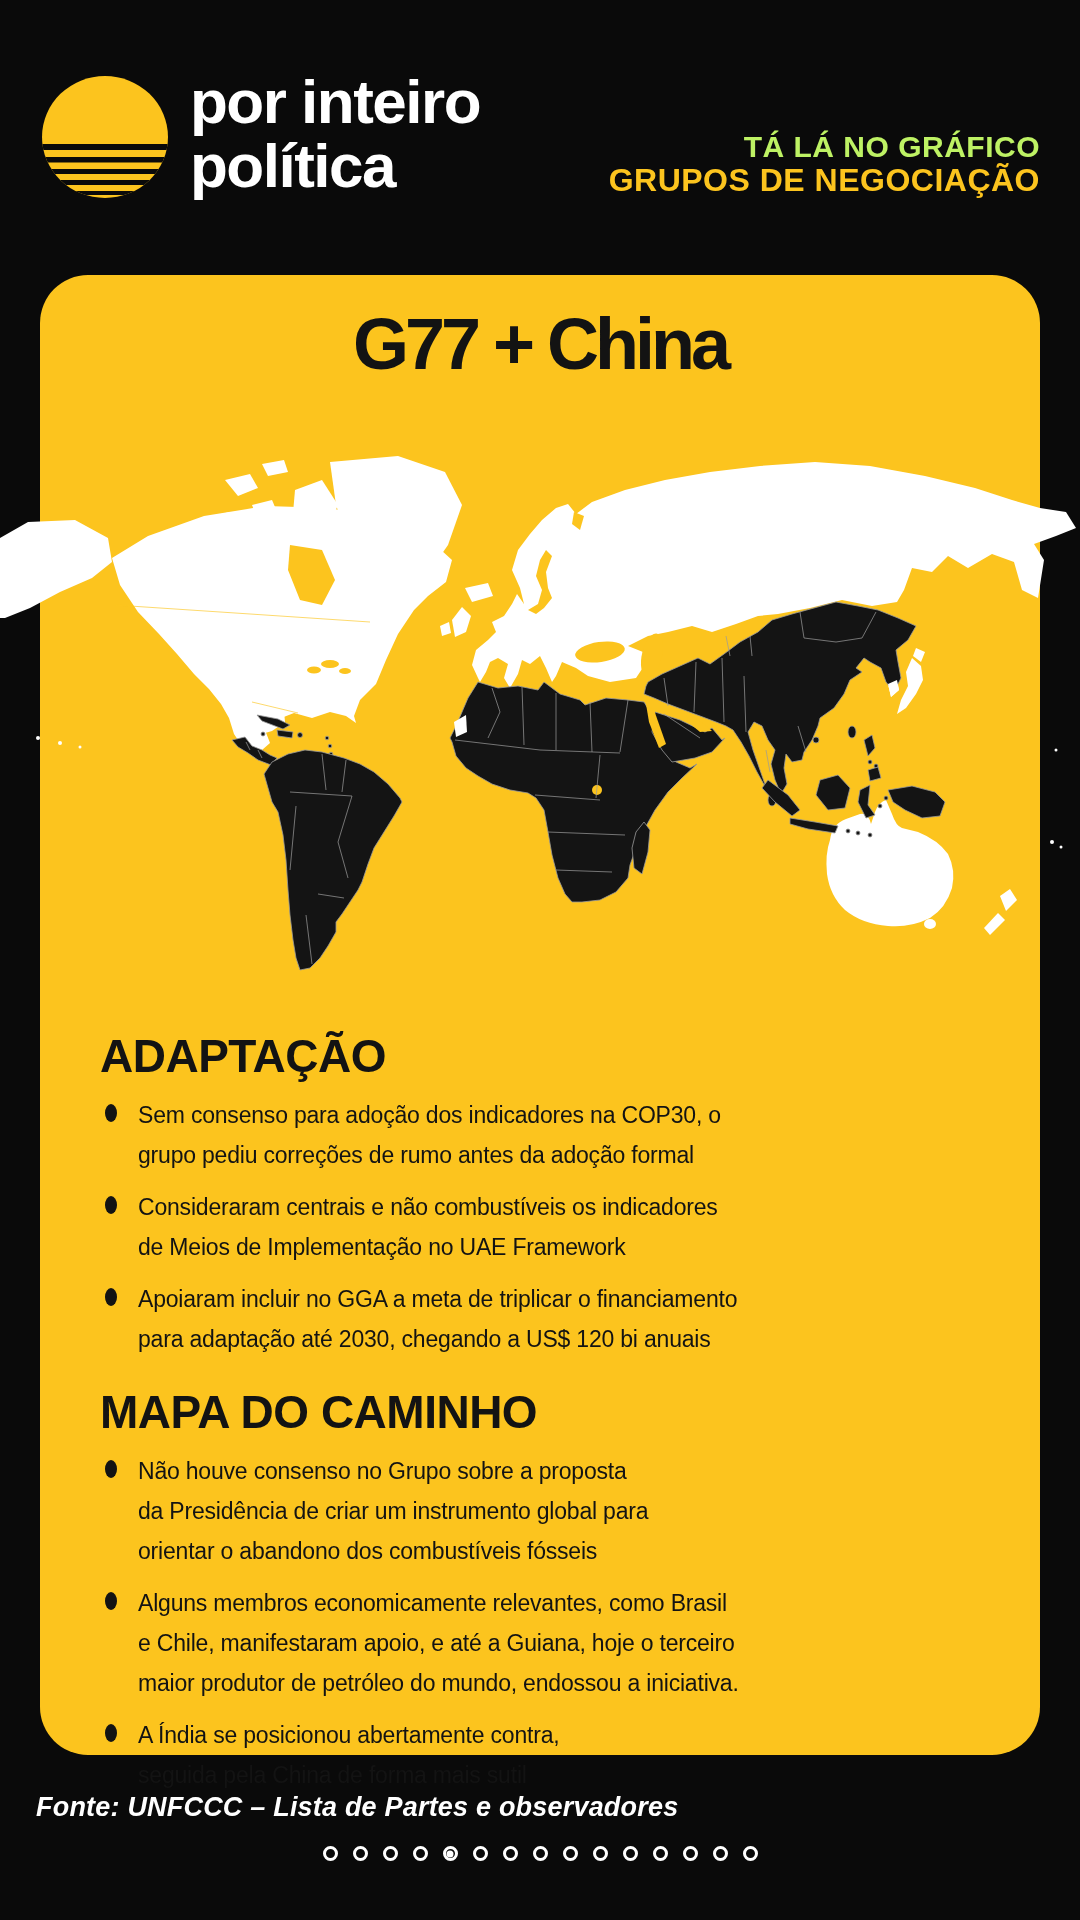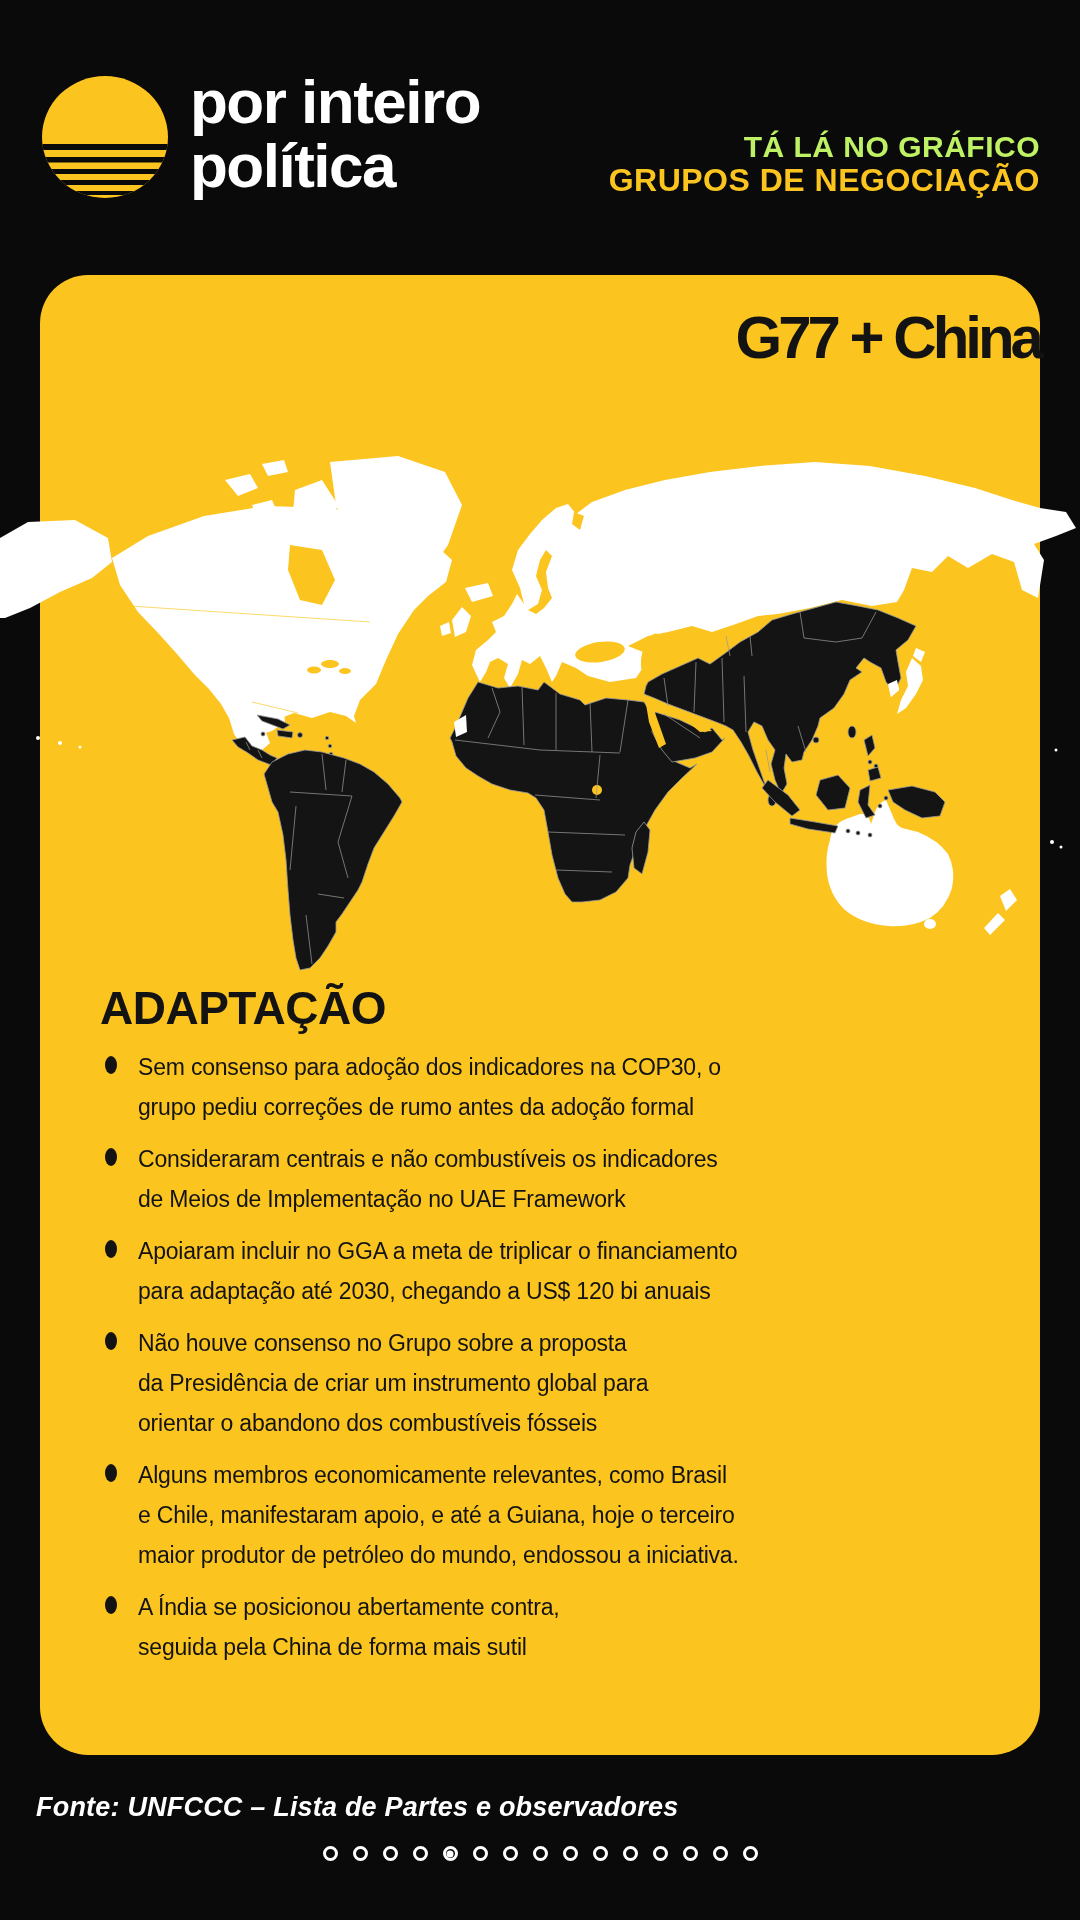--- a/index.html
+++ b/index.html
@@ -31,32 +31,32 @@
   }
   .kicker .l1{color:#bef264;font-size:30px;line-height:34px}
   .kicker .l2{color:var(--yellow);font-size:32px;line-height:32px}
   
   .card{
     position:absolute;left:40px;top:275px;width:1000px;height:1480px;
     background:var(--yellow);border-radius:48px;
   }
   .card-title{
     position:absolute;left:0;top:28px;width:100%;
-    text-align:right;color:var(--ink);
-    font-size:60px;font-weight:800;letter-spacing:-4px;
+    text-align:center;color:var(--ink);
+    font-size:72px;font-weight:800;letter-spacing:-4px;
   }
   
   .map{position:absolute;left:0;top:450px;width:1080px;height:525px}
   .map .w{fill:#ffffff}
   .map .b{fill:var(--map-black);stroke:var(--map-border);stroke-width:.8;stroke-linejoin:round}
   .map .sea{fill:var(--yellow)}
   .map .bd{fill:none;stroke:var(--map-border);stroke-width:.8;opacity:.9}
   .map .yb{fill:none;stroke:var(--yellow);stroke-width:1;opacity:.65}
   
-  .sections{position:absolute;left:60px;top:706px;width:890px;color:var(--ink)}
+  .sections{position:absolute;left:60px;top:754px;width:890px;color:var(--ink)}
   .sec-heading{font-size:46px;font-weight:800;letter-spacing:-.5px;margin-bottom:12px}
   .sec-heading.second{margin-top:26px}
   .bullet{display:flex;align-items:flex-start;margin-bottom:12px}
   .bullet-marker{
     flex:0 0 auto;width:12px;height:18px;border-radius:50%;
     background:var(--ink);margin:9px 0 0 5px;
   }
   .bullet-text{
     margin-left:21px;font-size:23px;line-height:40px;
     letter-spacing:-.2px;white-space:pre-line;font-weight:500;
@@ -120,20 +120,21 @@
       <span class="bullet-marker"></span>
       <span class="bullet-text">Consideraram centrais e não combustíveis os indicadores
 de Meios de Implementação no UAE Framework</span>
     </div>
     <div class="bullet">
       <span class="bullet-marker"></span>
       <span class="bullet-text">Apoiaram incluir no GGA a meta de triplicar o financiamento
 para adaptação até 2030, chegando a US$ 120 bi anuais</span>
     </div>
 
+    <div class="sec-heading second">MAPA DO CAMINHO</div>
 
     <div class="bullet">
       <span class="bullet-marker"></span>
       <span class="bullet-text">Não houve consenso no Grupo sobre a proposta
 da Presidência de criar um instrumento global para
 orientar o abandono dos combustíveis fósseis</span>
     </div>
     <div class="bullet">
       <span class="bullet-marker"></span>
       <span class="bullet-text">Alguns membros economicamente relevantes, como Brasil

